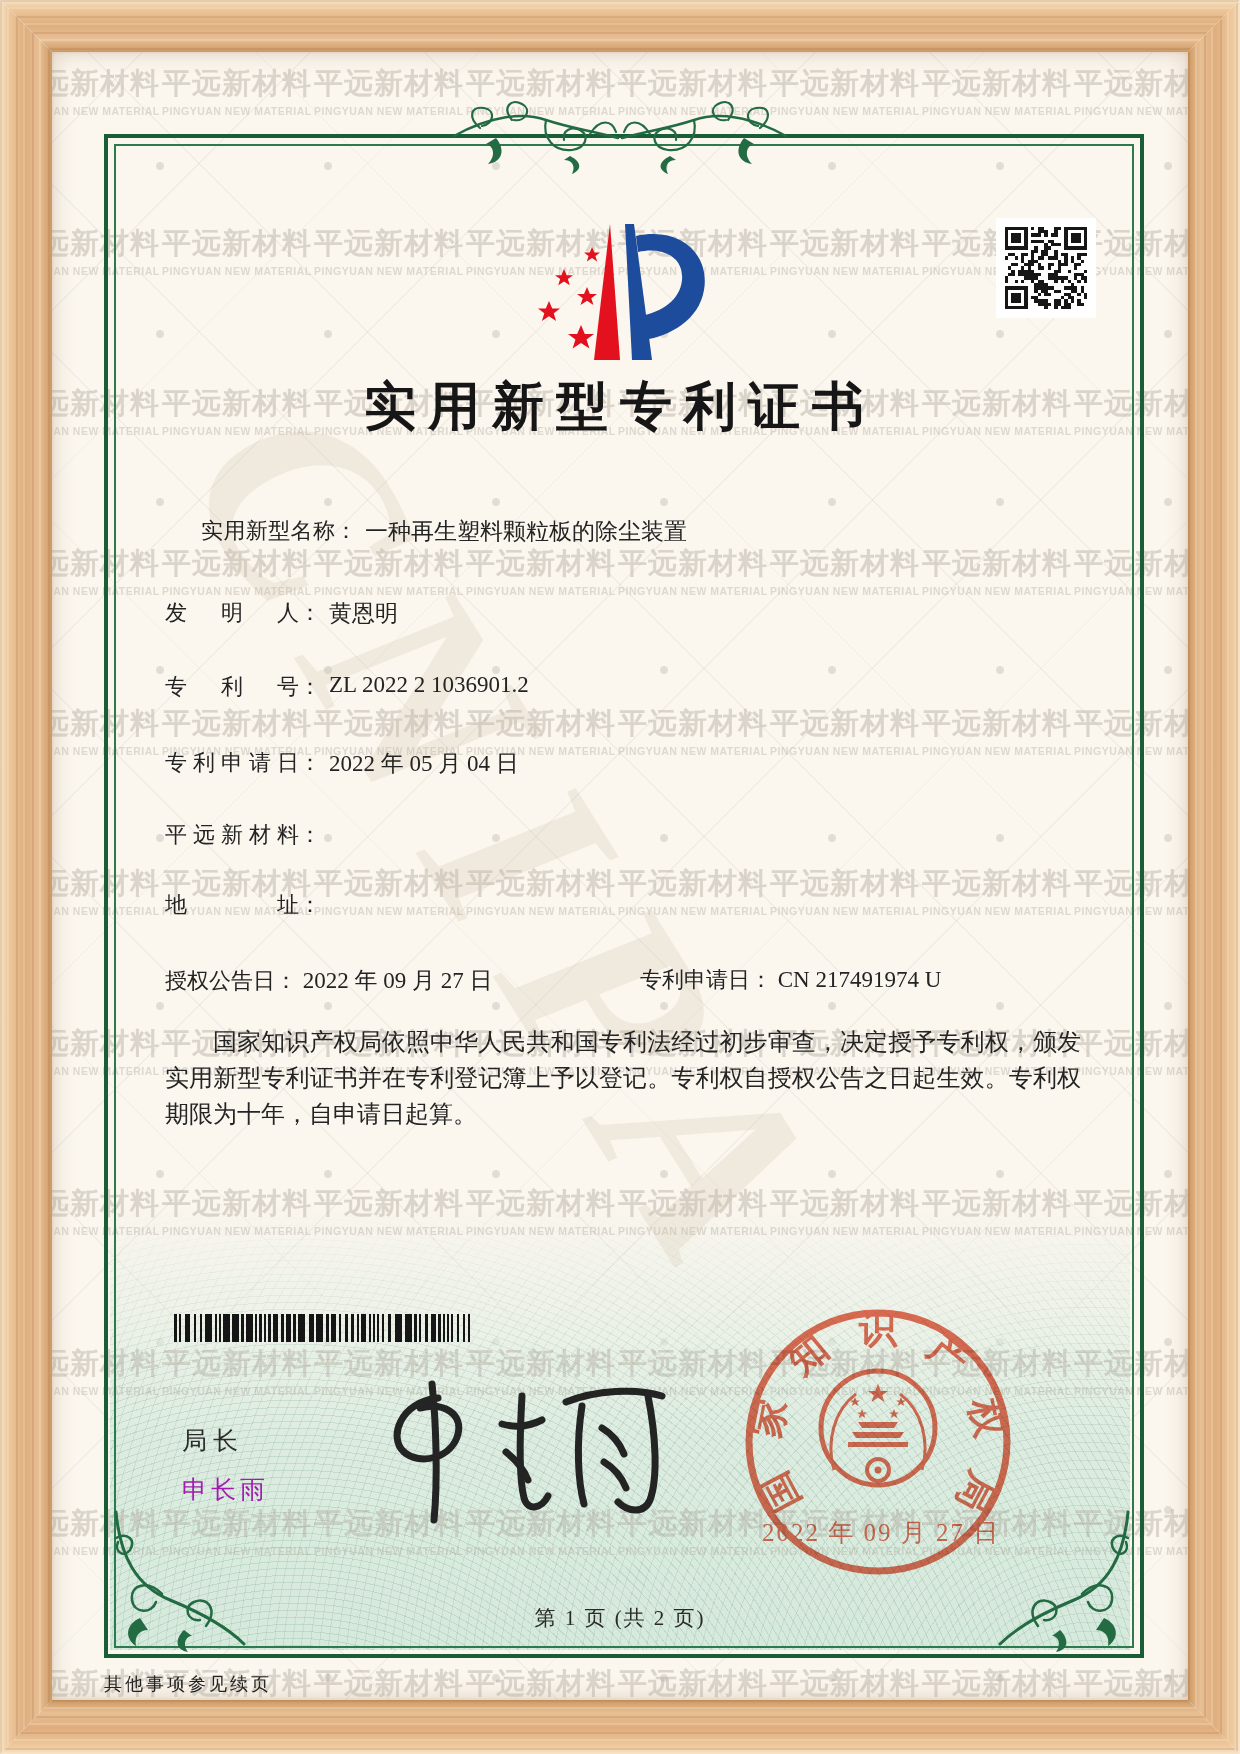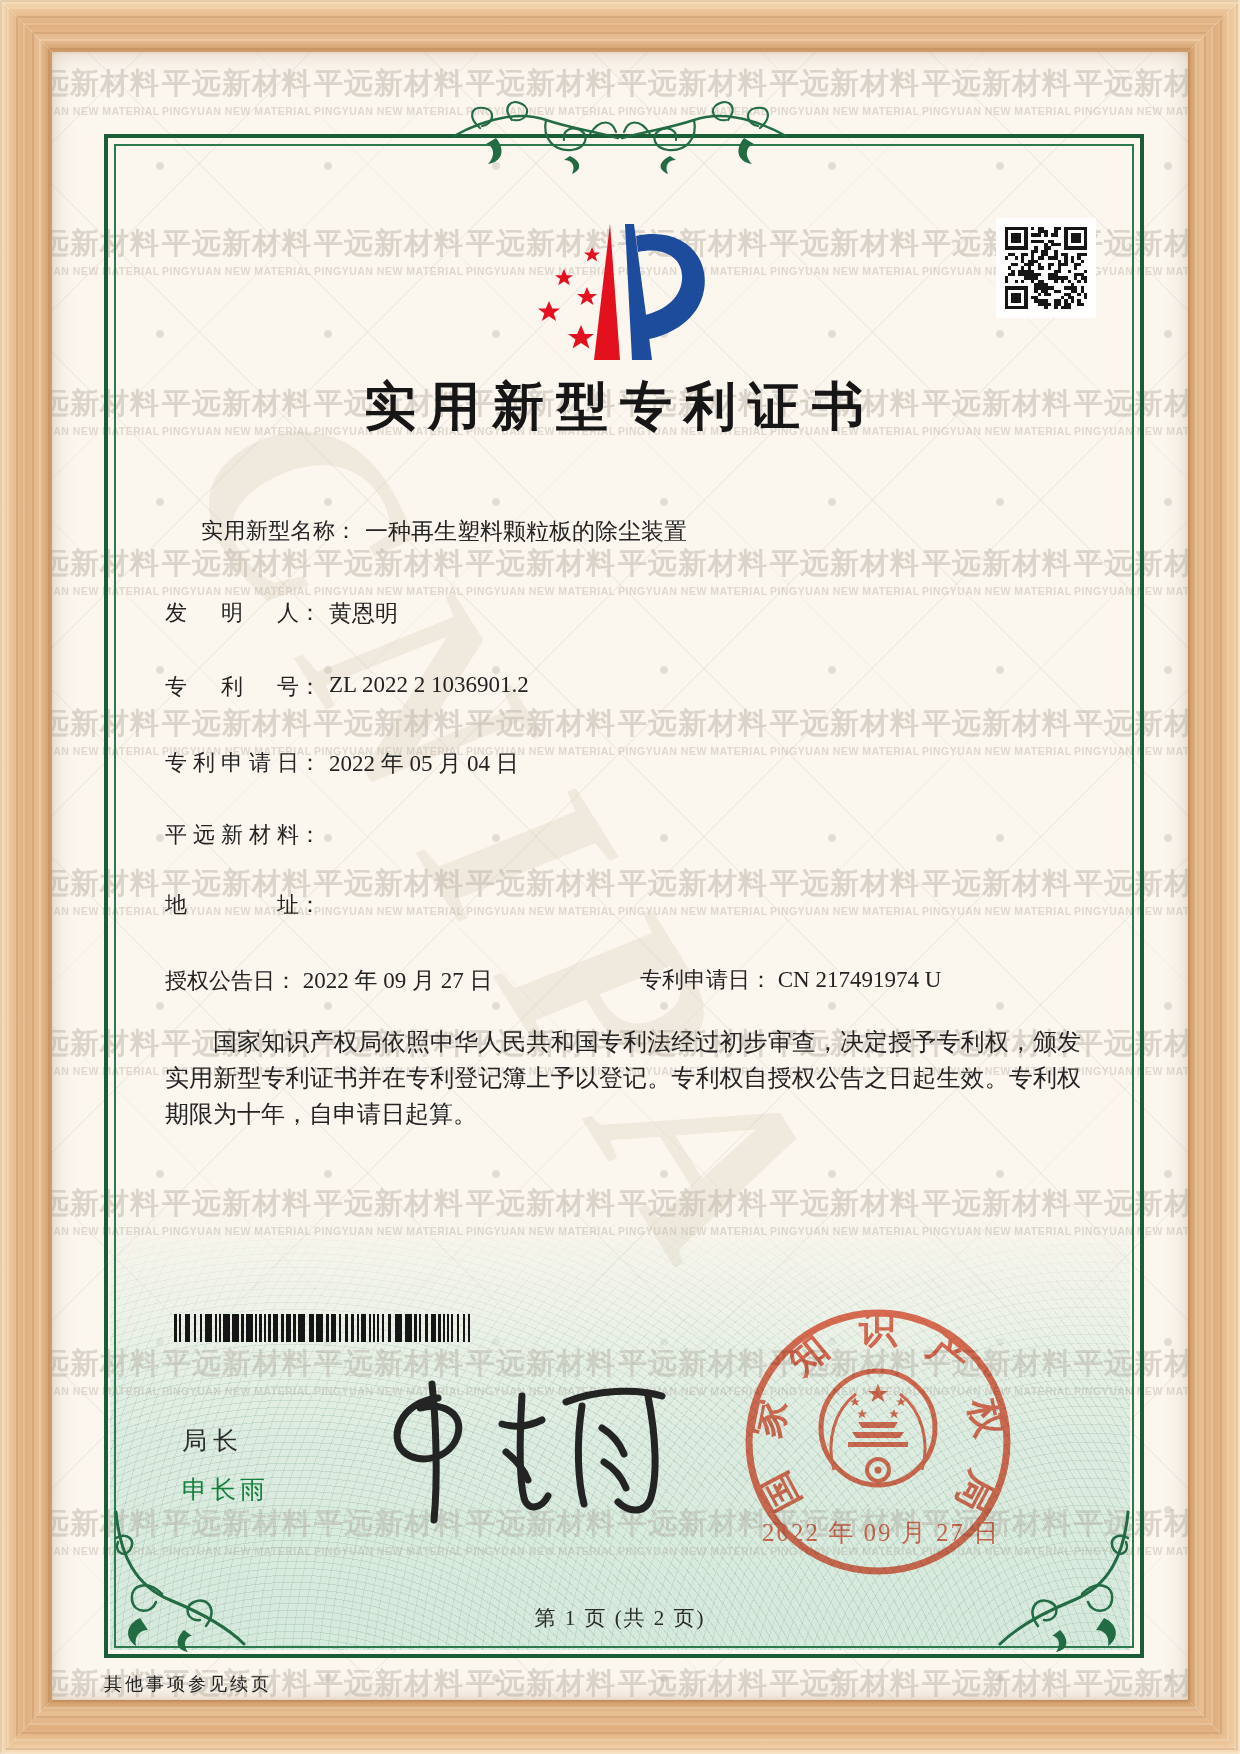--- a/index.html
+++ b/index.html
@@ -94,21 +94,21 @@
     font-size:24px;line-height:36px;color:#242424;}
   .body-text p{margin:0 0 8px 0;text-indent:2em;text-align:justify;}
 
   .barcode{position:absolute;left:122px;top:1262px;width:306px;height:28px;z-index:5;
     display:flex;align-items:stretch;}
   .bar{background:#151515;height:100%;flex:none;}
 
   .director-title{position:absolute;left:130px;top:1372px;z-index:5;
     font-family:"Liberation Sans","DejaVu Sans",sans-serif;font-size:25px;letter-spacing:6px;color:#2b2b2b;}
   .director-name{position:absolute;left:130px;top:1421px;z-index:5;
-    font-family:"Liberation Sans","DejaVu Sans",sans-serif;font-size:25px;letter-spacing:4px;color:#15803d;}
+    font-family:"Liberation Sans","DejaVu Sans",sans-serif;font-size:25px;letter-spacing:4px;color:#a21caf;}
   .signature{position:absolute;left:318px;top:1326px;z-index:5;opacity:.92;}
   .sig{stroke:#141414;stroke-width:7;fill:none;stroke-linecap:round;stroke-linejoin:round;}
 
   .seal{position:absolute;left:686px;top:1250px;z-index:6;opacity:.85;mix-blend-mode:multiply;}
   .s-seal{stroke:var(--seal,#e4573b);fill:none;}
   .f-seal{fill:var(--seal,#e4573b);}
   .seal-ch{font-size:38px;font-weight:bold;fill:var(--seal,#e4573b);text-anchor:middle;
     font-family:"Liberation Serif","DejaVu Serif",serif;}
   .seal-date{font-size:25px;letter-spacing:2px;fill:var(--seal,#e4573b);text-anchor:middle;
     font-family:"Liberation Serif","DejaVu Serif",serif;}

